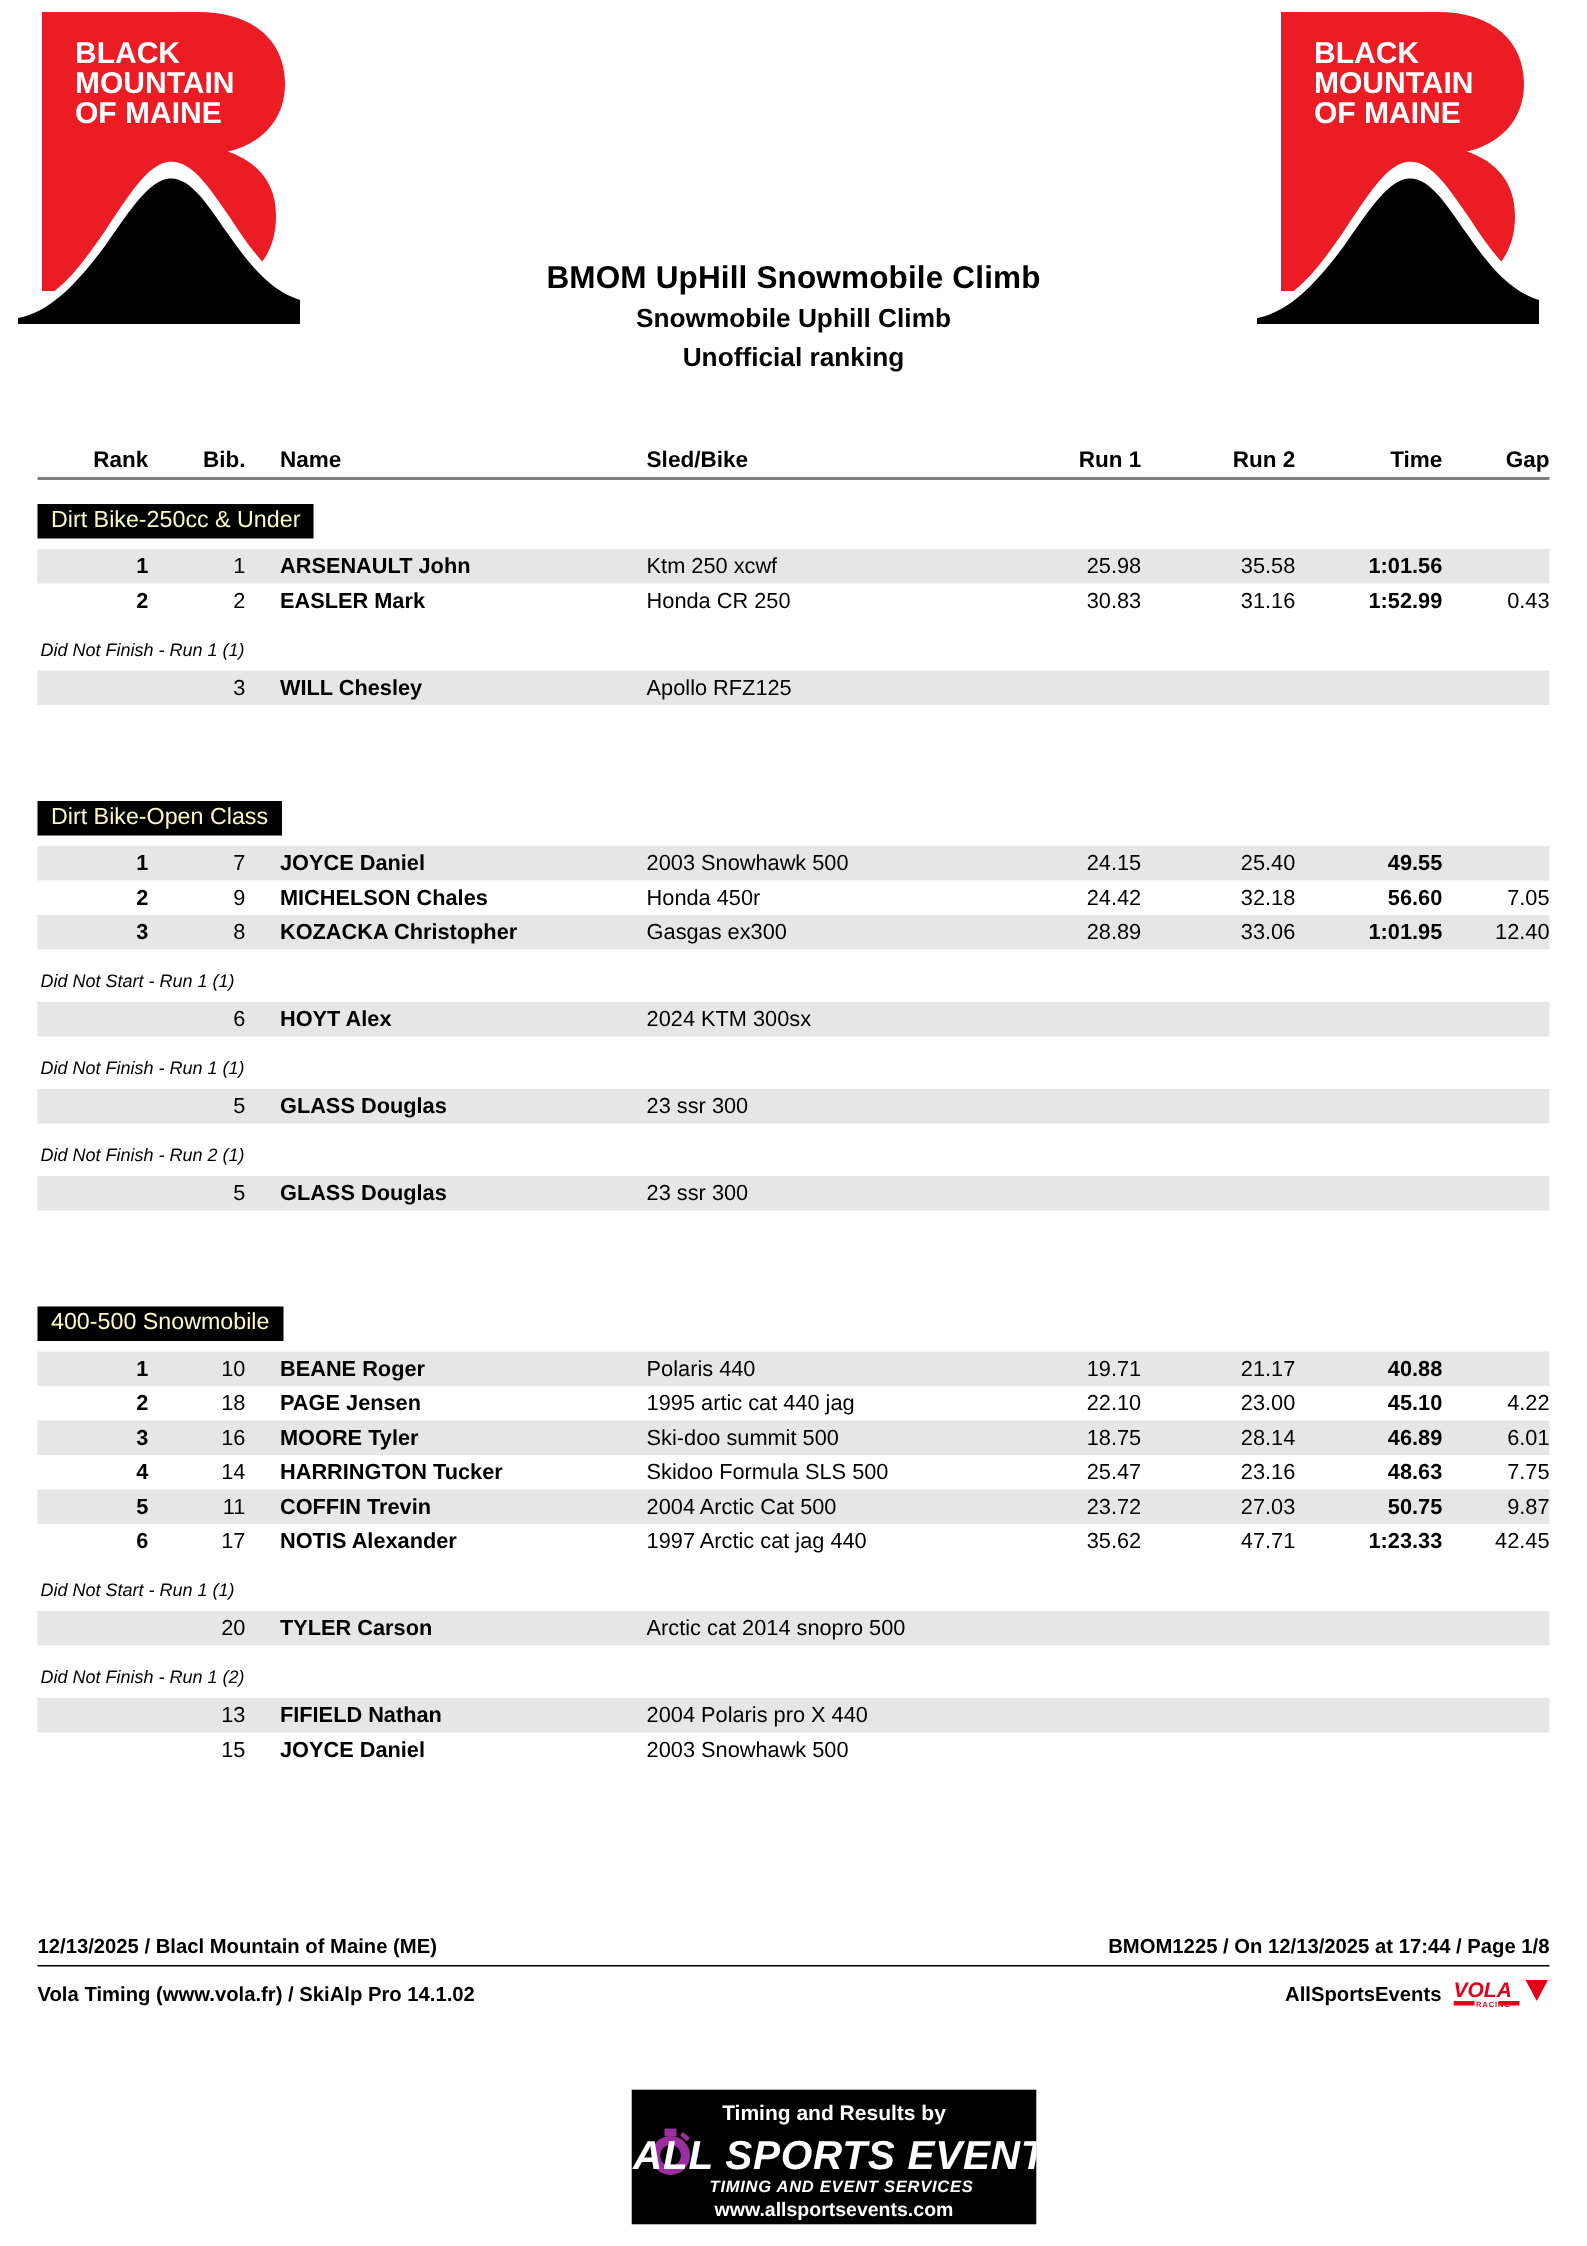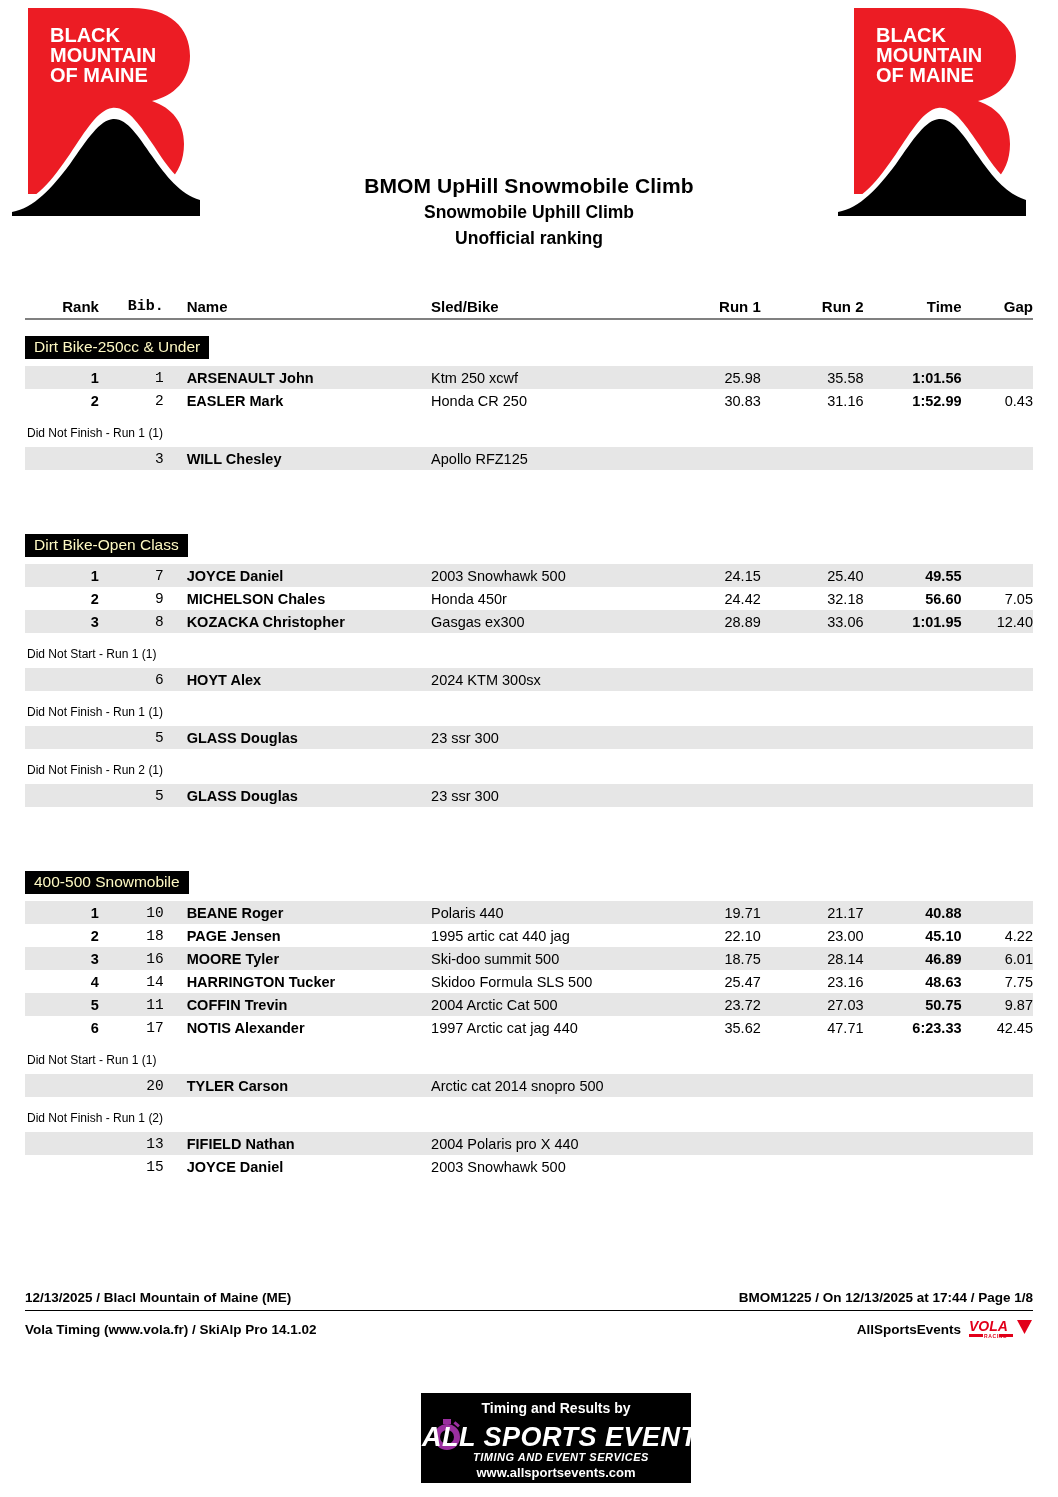--- a/index.html
+++ b/index.html
@@ -61,21 +61,21 @@
   }
 
   .row {
     display: flex;
     align-items: center;
     width: 1008px;
     box-sizing: border-box;
   }
 
   .c-rank  { width: 78px;  text-align: right; padding-right: 6px; }
-  .c-bib   { width: 62px;  text-align: right; padding-right: 10px; font-family: Liberation Mono, monospace; }
+  .c-bib   { width: 62px;  text-align: right; padding-right: 10px; }
   .c-name  { width: 258px; text-align: left;  padding-left: 13px; }
   .c-sled  { width: 245px; text-align: left;  padding-left: 0px; }
   .c-run1  { width: 103px; text-align: right; padding-right: 8px; }
   .c-run2  { width: 100px; text-align: right; padding-right: 8px; }
   .c-time  { width: 95px;  text-align: right; padding-right: 8px; }
   .c-gap   { width: 67px;  text-align: right; padding-right: 0px; }
 
   .head-row {
     height: 24px;
     font-size: 15px;
@@ -107,20 +107,21 @@
   .data-row .c-name { font-weight: bold; }
   .data-row .c-time { font-weight: bold; }
 
   .note {
     font-size: 12px;
     font-weight: normal;
     padding-left: 2px;
     height: 18px;
     line-height: 18px;
     margin-top: 12px;
+    font-style: italic;
   }
   .note + .data-row { margin-top: 5px; }
 
   .gap-block { height: 16px; }
   .gap-block-lg { height: 48px; }
 
   
   .footer {
     position: absolute;
     left: 25px;
@@ -346,21 +347,21 @@
           <div class="c-run2">27.03</div>
           <div class="c-time">50.75</div>
           <div class="c-gap">9.87</div>
         </div><div class="row data-row">
           <div class="c-rank">6</div>
           <div class="c-bib">17</div>
           <div class="c-name">NOTIS Alexander</div>
           <div class="c-sled">1997 Arctic cat jag 440</div>
           <div class="c-run1">35.62</div>
           <div class="c-run2">47.71</div>
-          <div class="c-time">6:23.33</div>
+          <div class="c-time">1:23.33</div>
           <div class="c-gap">42.45</div>
         </div><div class="note">Did Not Start - Run 1 (1)</div><div class="row data-row shaded">
           <div class="c-rank"></div>
           <div class="c-bib">20</div>
           <div class="c-name">TYLER Carson</div>
           <div class="c-sled">Arctic cat 2014 snopro 500</div>
           <div class="c-run1"></div>
           <div class="c-run2"></div>
           <div class="c-time"></div>
           <div class="c-gap"></div>

